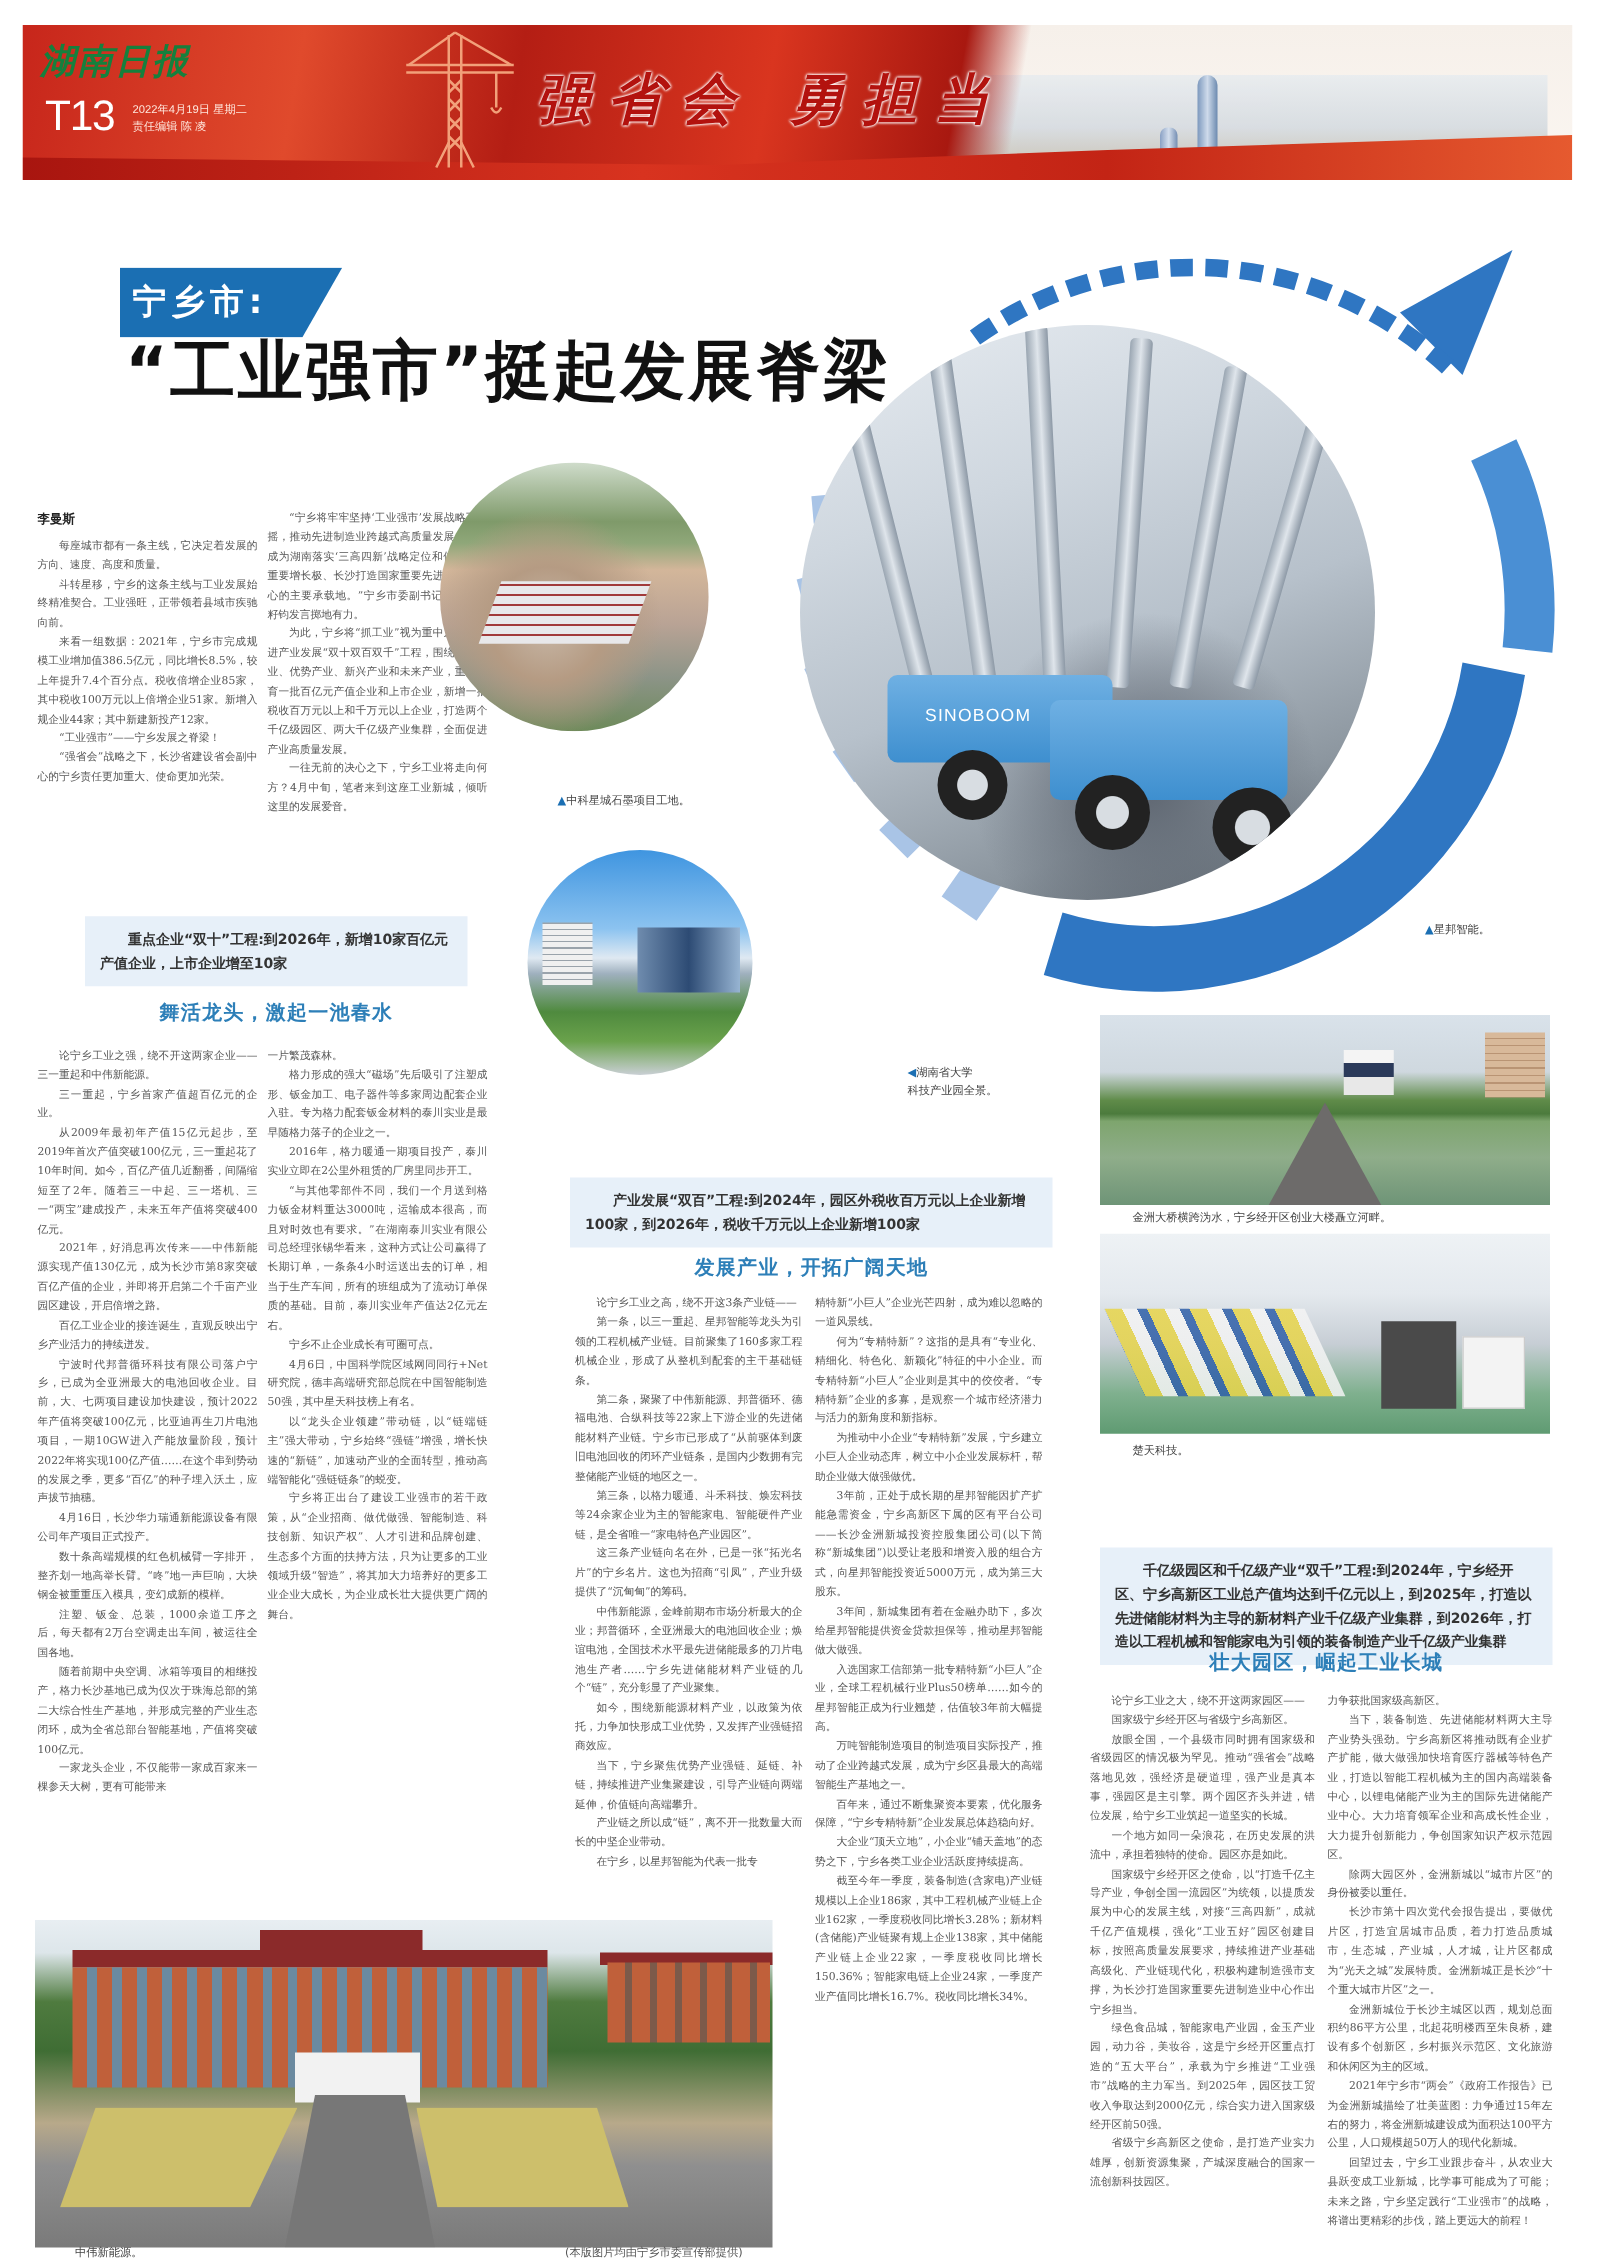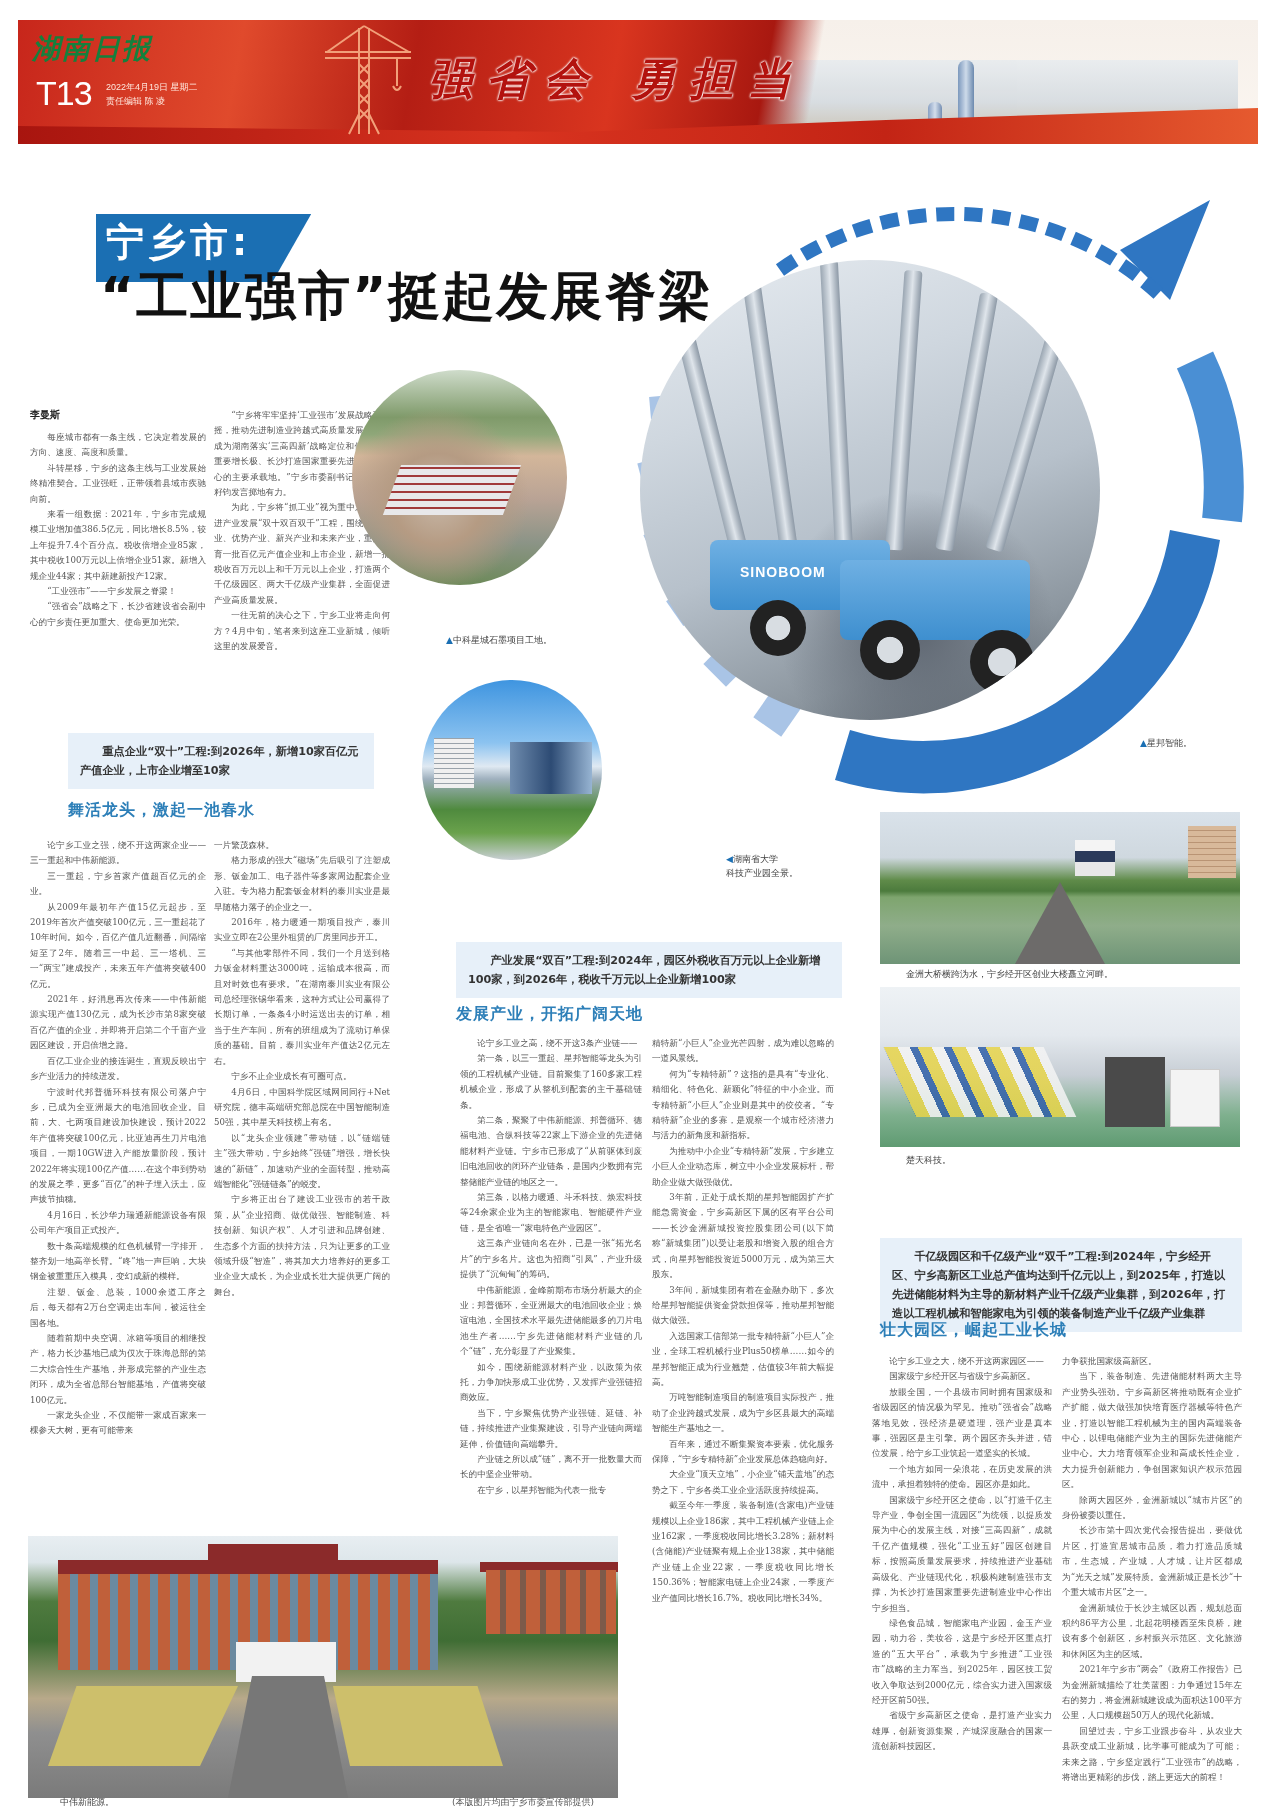--- a/index.html
+++ b/index.html
@@ -18,22 +18,22 @@
   .mh-tower1 { position: absolute; left: 240px; top: 0; width: 16px; height: 95px; background: linear-gradient(90deg,#6f8fb8,#c9d8ea,#5d7fa8); border-radius: 8px 8px 0 0; }
   .mh-tower2 { position: absolute; left: 210px; top: 42px; width: 14px; height: 50px; background: linear-gradient(90deg,#7d98bf,#d0dcec,#6683ac); border-radius: 6px 6px 0 0; }
   .mh-logo { position: absolute; left: 14px; top: 10px; color: #15803d; font-family: "DejaVu Serif", serif; font-style: italic; font-weight: bold; font-size: 28px; letter-spacing: 2px; }
   .mh-page { position: absolute; left: 18px; top: 54px; color: #fff; font-family: "Liberation Sans", sans-serif; font-size: 34px; letter-spacing: -1px; }
   .mh-meta { position: absolute; left: 88px; top: 60px; color: #ffe6dc; font-family: "Liberation Sans", sans-serif; font-size: 9px; line-height: 14px; }
   .mh-crane { position: absolute; left: 305px; top: 4px; width: 90px; height: 112px; }
   .mh-slogan { position: absolute; left: 410px; top: 30px; color: #b3120e; font-family: "DejaVu Serif", serif; font-style: italic; font-weight: bold; font-size: 44px; letter-spacing: 14px;
     text-shadow: 0 0 2px #fff, 0 0 2px #fff, 0 0 3px #fff; }
 
   
-  .kicker { position: absolute; left: 96px; top: 214px; height: 68px; padding: 0 60px 0 10px; background: #1b6fb3;
-    clip-path: polygon(0 0, 100% 0, 82% 100%, 0 100%); color: #fff; font-family: "DejaVu Sans", sans-serif; font-weight: bold; font-size: 38px; line-height: 56px; letter-spacing: 4px; }
+  .kicker { position: absolute; left: 96px; top: 214px; height: 56px; padding: 0 60px 0 10px; background: #1b6fb3;
+    clip-path: polygon(0 0, 100% 0, 82% 100%, 0 100%); color: #fff; font-family: "DejaVu Sans", sans-serif; font-weight: bold; font-size: 27px; line-height: 56px; letter-spacing: 4px; }
   .headline { position: absolute; left: 100px; top: 262px; color: #111; font-family: "DejaVu Sans", sans-serif; font-weight: bold; font-size: 52px; letter-spacing: 2px; }
 
   
   .arc { position: absolute; left: 610px; top: 160px; width: 640px; height: 640px; }
 
   
   .photo { position: absolute; overflow: hidden; }
   .round { border-radius: 50%; }
   .ph-construction { left: 352px; top: 370px; width: 215px; height: 215px;
     background: radial-gradient(ellipse at 40% 60%, #c8b8a8 0%, #b59b83 25%, transparent 50%),
@@ -73,21 +73,21 @@
 
   .caption { position: absolute; font-family: "DejaVu Sans", sans-serif; font-size: 9px; color: #444; }
   .caption .tri { color: #1b6fb3; font-size: 9px; }
 
   
   .col { position: absolute; font-family: "DejaVu Serif", serif; font-size: 8.6px; line-height: 15.4px; color: #555; text-align: justify; }
   .col p { text-indent: 2em; }
   .byline { position: absolute; left: 30px; top: 408px; font-family: "DejaVu Sans", sans-serif; font-weight: bold; font-size: 10px; color: #222; }
 
   .callout { position: absolute; background: #e7f0f9; padding: 9px 12px; font-family: "DejaVu Sans", sans-serif; font-weight: bold; font-size: 11.2px; line-height: 19px; color: #333; text-indent: 2em; }
-  .subhead { position: absolute; font-family: "DejaVu Serif", serif; font-weight: bold; font-size: 16px; color: #2d7fb8; letter-spacing: 1px; text-align: left; }
+  .subhead { position: absolute; font-family: "DejaVu Serif", serif; font-weight: bold; font-size: 16px; color: #2d7fb8; letter-spacing: 1px; text-align: center; }
 
   .credit { position: absolute; left: 452px; top: 1796px; font-family: "DejaVu Sans", sans-serif; font-size: 9px; color: #555; }
 </style>
 </head>
 <body>
 
 <div class="masthead">
   <div class="mh-bg"></div>
   <div class="mh-city">
     <div class="mh-tower1"></div>
@@ -139,21 +139,21 @@
 </svg>
 
 <div class="photo round ph-machines">
   <div class="boom" style="left:90px;top:40px;height:250px;transform:rotate(-14deg);"></div>
   <div class="boom" style="left:140px;top:10px;height:280px;transform:rotate(-8deg);"></div>
   <div class="boom" style="left:195px;top:0px;height:290px;transform:rotate(-3deg);"></div>
   <div class="boom" style="left:245px;top:10px;height:280px;transform:rotate(4deg);"></div>
   <div class="boom" style="left:295px;top:30px;height:260px;transform:rotate(10deg);"></div>
   <div class="boom" style="left:345px;top:60px;height:230px;transform:rotate(16deg);"></div>
   <div class="lift-body" style="left:70px;top:280px;width:180px;height:70px;">
-    <span style="position:absolute;left:30px;top:24px;color:#fff;font-family:'Liberation Sans',sans-serif;font-size:14px;font-weight:bold;letter-spacing:1px;">SINOBOOM</span>
+    <span style="position:absolute;left:30px;top:24px;color:#fff;font-family:'Liberation Sans',sans-serif;font-size:14px;font-weight:normal;letter-spacing:1px;">SINOBOOM</span>
   </div>
   <div class="lift-body" style="left:200px;top:300px;width:190px;height:80px;"></div>
   <div class="wheel" style="left:110px;top:340px;width:56px;height:56px;"></div>
   <div class="wheel" style="left:220px;top:360px;width:60px;height:60px;"></div>
   <div class="wheel" style="left:330px;top:370px;width:64px;height:64px;"></div>
 </div>
 <div class="caption" style="left:1140px;top:737px;"><span class="tri">▲</span><span>星邦智能。</span></div>
 
 <div class="byline">李曼斯</div>
 <div class="col" style="left:30px;top:430px;width:176px;">

